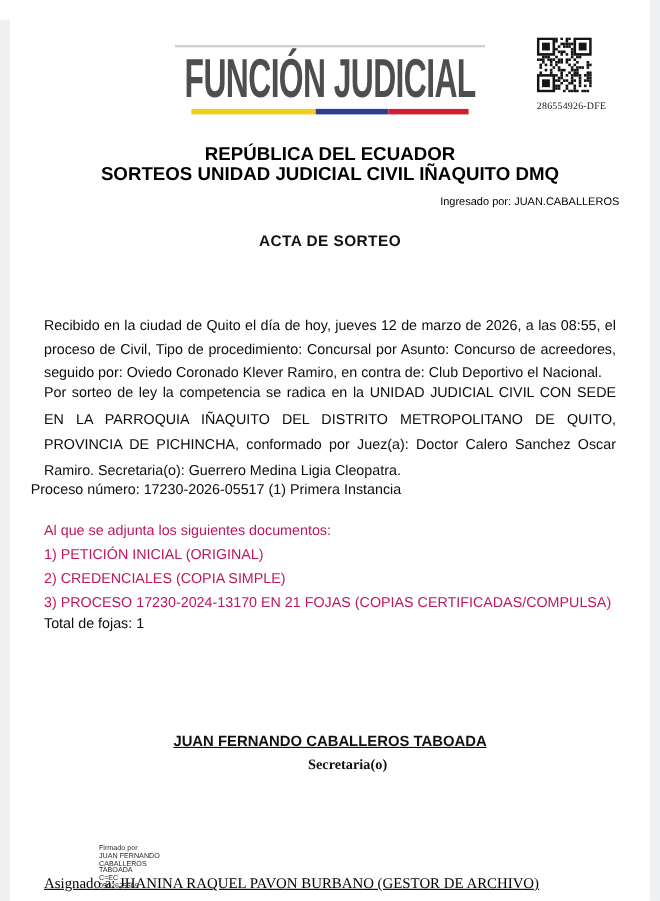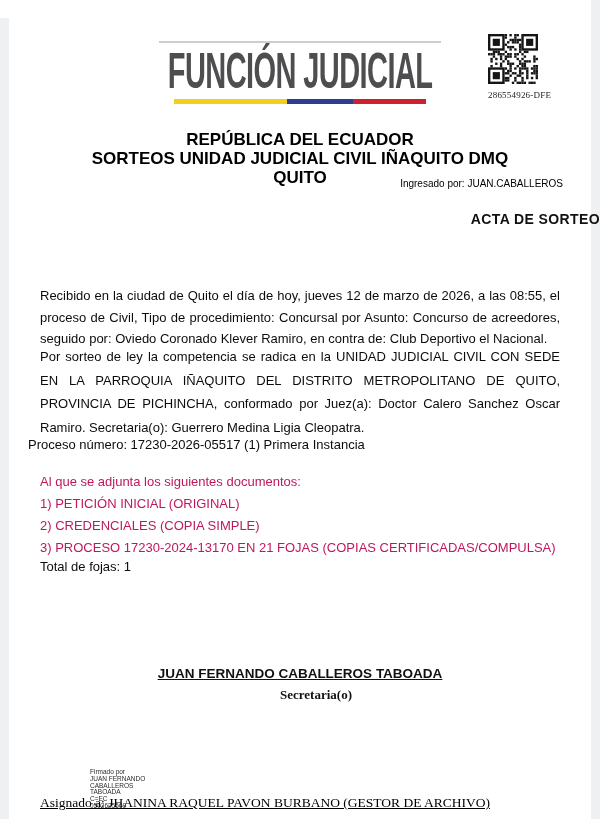--- a/index.html
+++ b/index.html
@@ -17,21 +17,21 @@
   
   .logo-topline{position:absolute;top:41px;left:50%;transform:translateX(-50%);width:282px;height:2px;background:#cdcdcd;}
   .logo-title{position:absolute;top:45px;left:0;width:100%;text-align:center;font-weight:bold;font-size:50px;line-height:1.06;color:#4e4e50;white-space:nowrap;text-decoration:underline;}
   .logo-title span{display:inline-block;transform:scaleX(0.58);transform-origin:center;letter-spacing:-1px;}
   .logo-stripe{position:absolute;top:99px;left:50%;transform:translateX(-50%);width:252px;height:5px;display:flex;}
   .logo-stripe .seg{height:100%;}
 
   
   .headings{position:absolute;top:106px;left:0;width:100%;text-align:center;font-weight:bold;font-size:17px;line-height:19px;color:#000;margin-top:24px;}
   .entered-by{position:absolute;top:178px;right:37px;font-size:10px;color:#000;}
-  .doc-title{position:absolute;top:211px;left:0;width:100%;text-align:right;font-weight:bold;font-size:14px;letter-spacing:.4px;}
+  .doc-title{position:absolute;top:211px;left:0;width:100%;text-align:center;font-weight:bold;font-size:14px;letter-spacing:.4px;}
 
   
   .para{position:absolute;left:40px;width:520px;font-size:13px;text-align:justify;color:#0c0c0c;}
   .p1{top:285px;line-height:21.5px;}
   .p2{top:345px;line-height:23.5px;}
   .proc{position:absolute;left:28px;top:437px;font-size:13px;color:#0c0c0c;}
   .docs{position:absolute;left:40px;top:471px;font-size:13px;line-height:22px;color:#be185d;}
   .total{position:absolute;left:40px;top:559px;font-size:13px;color:#0c0c0c;}
 
   
@@ -200,21 +200,20 @@
   <div class="logo-title"><span>FUNCIÓN JUDICIAL</span></div>
   <div class="logo-stripe">
     <div class="seg" style="width:45%;background:#f2cf1d;"></div>
     <div class="seg" style="width:26%;background:#2d3e92;"></div>
     <div class="seg" style="width:29%;background:#cf2030;"></div>
   </div>
 
   <div class="headings">
     <div>REPÚBLICA DEL ECUADOR</div>
     <div>SORTEOS UNIDAD JUDICIAL CIVIL IÑAQUITO DMQ</div>
-    <div>QUITO</div>
   </div>
 
   <div class="entered-by">Ingresado por: JUAN.CABALLEROS</div>
 
   <div class="doc-title">ACTA DE SORTEO</div>
 
   <div class="para p1">Recibido en la ciudad de Quito el día de hoy, jueves 12 de marzo de 2026, a las 08:55, el proceso de Civil, Tipo de procedimiento: Concursal por Asunto: Concurso de acreedores, seguido por: Oviedo Coronado Klever Ramiro, en contra de: Club Deportivo el Nacional.</div>
   <div class="para p2">Por sorteo de ley la competencia se radica en la UNIDAD JUDICIAL CIVIL CON SEDE EN LA PARROQUIA IÑAQUITO DEL DISTRITO METROPOLITANO DE QUITO, PROVINCIA DE PICHINCHA, conformado por Juez(a): Doctor Calero Sanchez Oscar Ramiro. Secretaria(o): Guerrero Medina Ligia Cleopatra.</div>
 
   <div class="proc">Proceso número: 17230-2026-05517 (1) Primera Instancia</div>

